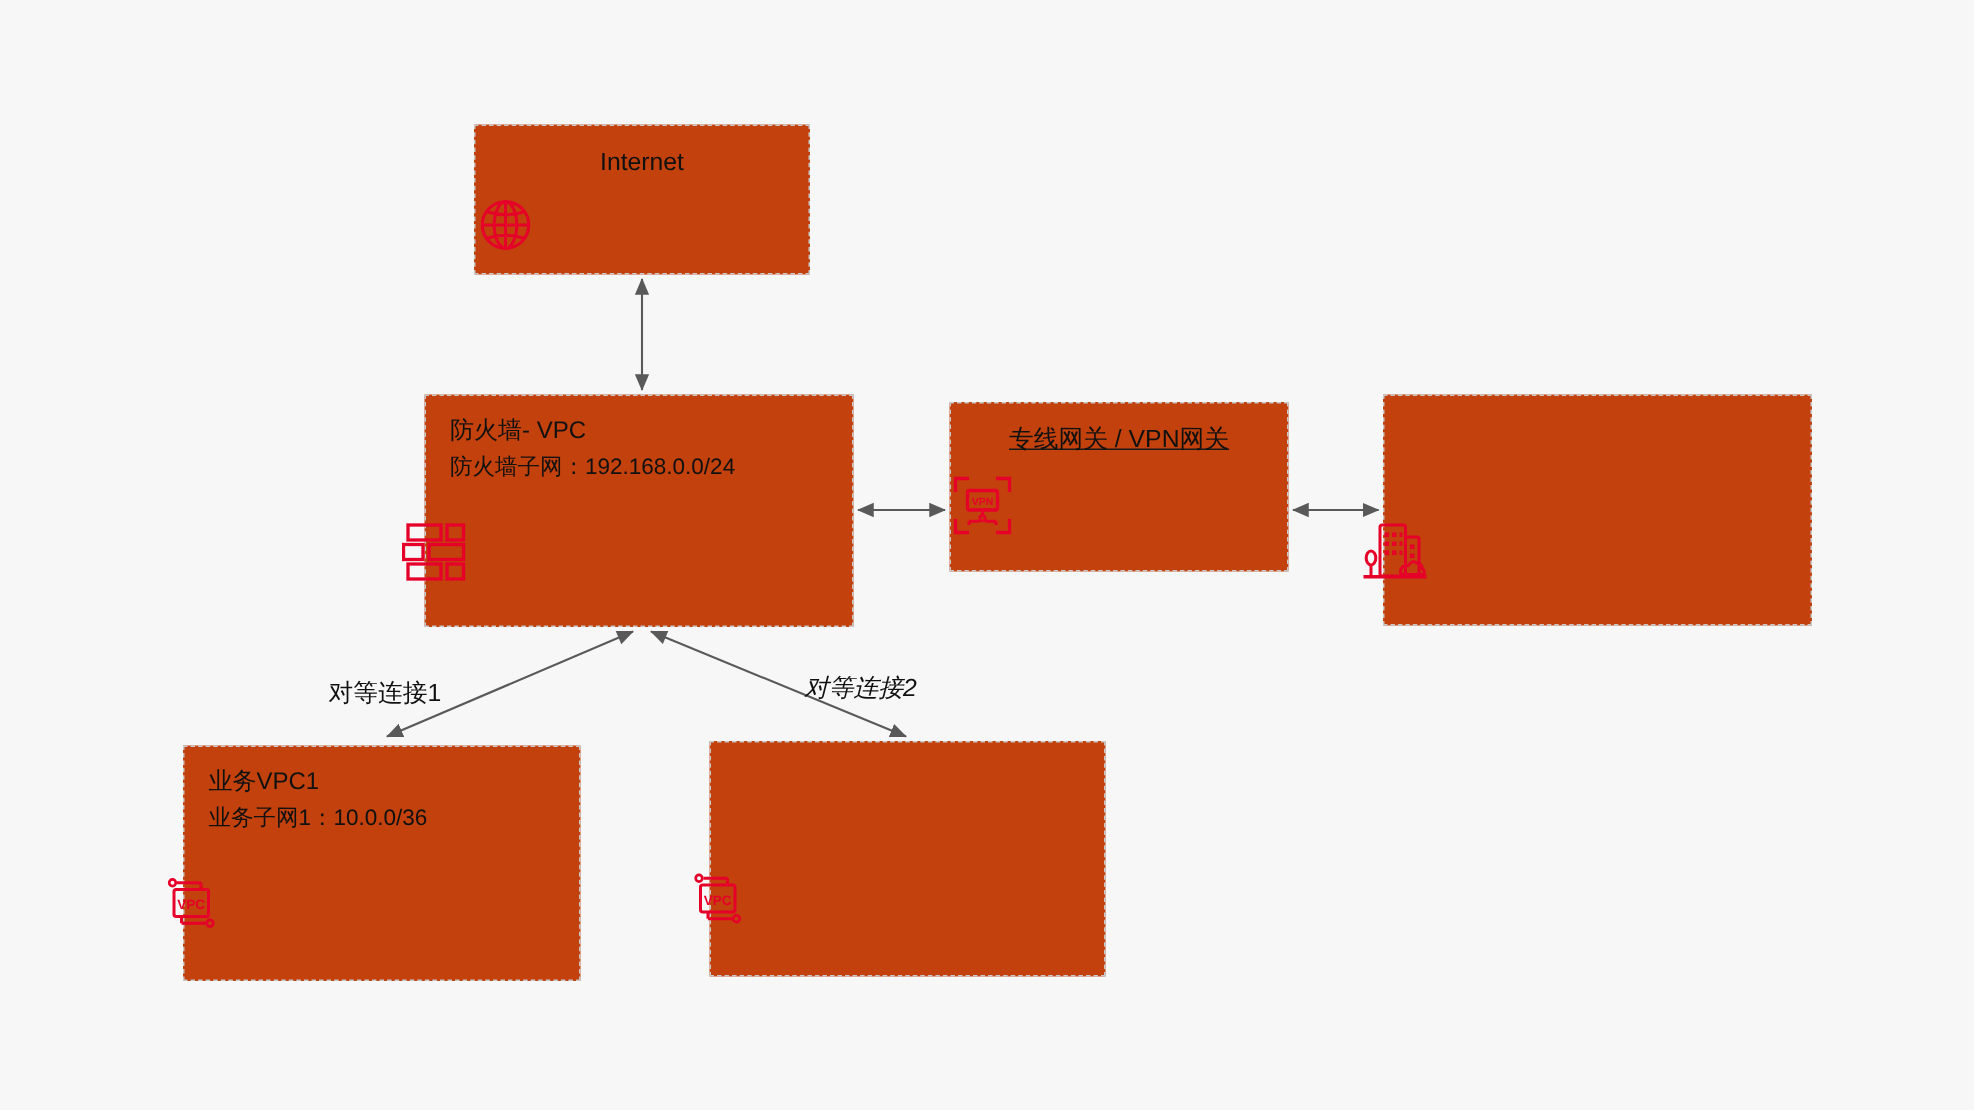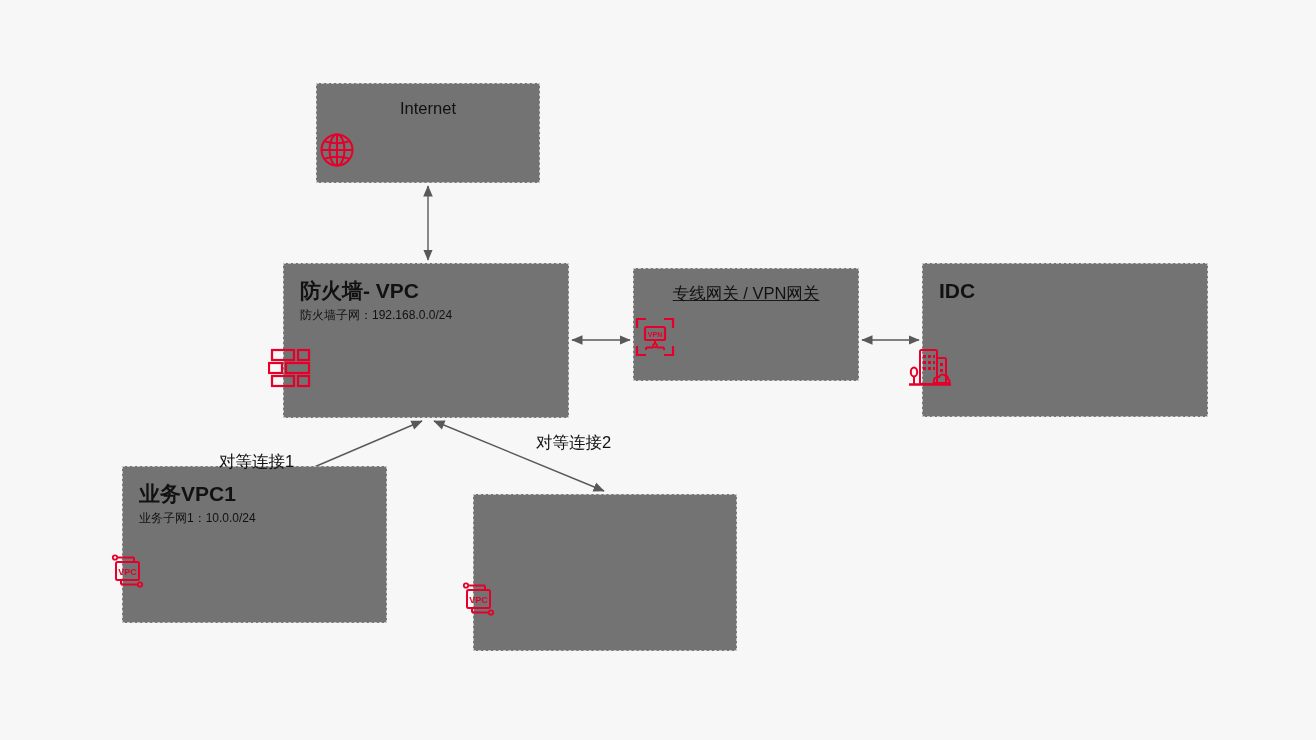--- a/index.html
+++ b/index.html
@@ -16,33 +16,33 @@
     position: relative;
   }
   #canvas {
     position: absolute;
     left: 0; top: 0;
     width: 1316px;
     height: 740px;
   }
   .node {
     position: absolute;
-    background: #737373;
+    background: #c2410c;
     border: 1px dashed #c9c9c9;
     box-sizing: border-box;
   }
   .node-title {
-    font-weight: bold;
-    font-size: 21px;
+    font-weight: normal;
+    font-size: 16px;
     line-height: 1.25;
     color: #111111;
     white-space: nowrap;
   }
   .node-sub {
-    font-size: 12px;
+    font-size: 15px;
     line-height: 1.3;
     color: #111111;
     white-space: nowrap;
     margin-top: 4px;
   }
   .node-left {
     padding: 14px 0 0 16px;
   }
   .node-center {
     padding-top: 14px;
@@ -153,21 +153,20 @@
         <circle cx="21" cy="29.5" r="1.8" fill="none" stroke="#e60029" stroke-width="1.8"></circle>
         <line x1="12" y1="31.5" x2="19" y2="31.5" stroke="#e60029" stroke-width="2"></line>
         <line x1="23" y1="31.5" x2="30" y2="31.5" stroke="#e60029" stroke-width="2"></line>
         <line x1="12" y1="31.5" x2="12" y2="34" stroke="#e60029" stroke-width="2"></line>
         <line x1="30" y1="31.5" x2="30" y2="34" stroke="#e60029" stroke-width="2"></line>
       </svg>
     </div>
   </div>
 
   <div class="node node-left" style="left:922px; top:263px; width:286px; height:154px;">
-    <div class="node-title">IDC</div>
     <div class="icon-wrap" style="top:78px; height:50px; left:-16px;">
       <svg width="46" height="46" viewBox="0 0 46 46">
         <rect x="13" y="6" width="17" height="34" rx="1.5" fill="none" stroke="#e60029" stroke-width="2"></rect>
         <rect x="30" y="14" width="9" height="26" rx="1.5" fill="none" stroke="#e60029" stroke-width="2"></rect>
         <g fill="#e60029">
           <rect x="16" y="11" width="3" height="3"></rect>
           <rect x="21" y="11" width="3" height="3"></rect>
           <rect x="26" y="11" width="2" height="3"></rect>
           <rect x="16" y="17" width="3" height="3"></rect>
           <rect x="21" y="17" width="3" height="3"></rect>
@@ -179,23 +178,23 @@
           <rect x="33" y="25" width="3" height="3"></rect>
         </g>
         <ellipse cx="7" cy="28" rx="3.2" ry="4.6" fill="none" stroke="#e60029" stroke-width="2"></ellipse>
         <line x1="7" y1="32.5" x2="7" y2="40" stroke="#e60029" stroke-width="2"></line>
         <path d="M27 39 q-1.5 -6 5 -6 q2 -4 6 -1.5 q3 0 3 3.5 q2 1 1.5 4 z" fill="none" stroke="#e60029" stroke-width="2"></path>
         <line x1="2" y1="40.5" x2="44" y2="40.5" stroke="#e60029" stroke-width="2.4"></line>
       </svg>
     </div>
   </div>
 
-  <div class="node node-left" style="left:122px; top:466px; width:265px; height:157px;">
+  <div class="node node-left" style="left:122px; top:497px; width:265px; height:157px;">
     <div class="node-title">业务VPC1</div>
-    <div class="node-sub">业务子网1：10.0.0/24</div>
+    <div class="node-sub">业务子网1：10.0.0/36</div>
     <div class="icon-wrap" style="top:80px; height:48px; left:-16px;">
       <svg width="40" height="40" viewBox="0 0 40 40">
         <rect x="9" y="11" width="23" height="18" rx="1.5" fill="none" stroke="#e60029" stroke-width="2"></rect>
         <text x="20.5" y="24" font-family="'Liberation Sans', sans-serif" font-size="9" font-weight="bold" fill="#e60029" text-anchor="middle">VPC</text>
         <line x1="11" y1="6.5" x2="27" y2="6.5" stroke="#e60029" stroke-width="2"></line>
         <line x1="27" y1="6.5" x2="27" y2="11" stroke="#e60029" stroke-width="2"></line>
         <circle cx="8" cy="6.5" r="2.2" fill="none" stroke="#e60029" stroke-width="1.8"></circle>
         <line x1="14" y1="33.5" x2="30" y2="33.5" stroke="#e60029" stroke-width="2"></line>
         <line x1="14" y1="29" x2="14" y2="33.5" stroke="#e60029" stroke-width="2"></line>
         <circle cx="33" cy="33.5" r="2.2" fill="none" stroke="#e60029" stroke-width="1.8"></circle>
@@ -212,15 +211,15 @@
         <line x1="27" y1="6.5" x2="27" y2="11" stroke="#e60029" stroke-width="2"></line>
         <circle cx="8" cy="6.5" r="2.2" fill="none" stroke="#e60029" stroke-width="1.8"></circle>
         <line x1="14" y1="33.5" x2="30" y2="33.5" stroke="#e60029" stroke-width="2"></line>
         <line x1="14" y1="29" x2="14" y2="33.5" stroke="#e60029" stroke-width="2"></line>
         <circle cx="33" cy="33.5" r="2.2" fill="none" stroke="#e60029" stroke-width="1.8"></circle>
       </svg>
     </div>
   </div>
 
   <div class="edge-label" style="left:219px; top:451px;">对等连接1</div>
-  <div class="edge-label" style="left:536px; top:432px;">对等连接2</div>
+  <div class="edge-label" style="left:536px; top:448px;font-style:italic;">对等连接2</div>
 
 </div>
 
 </body></html>

